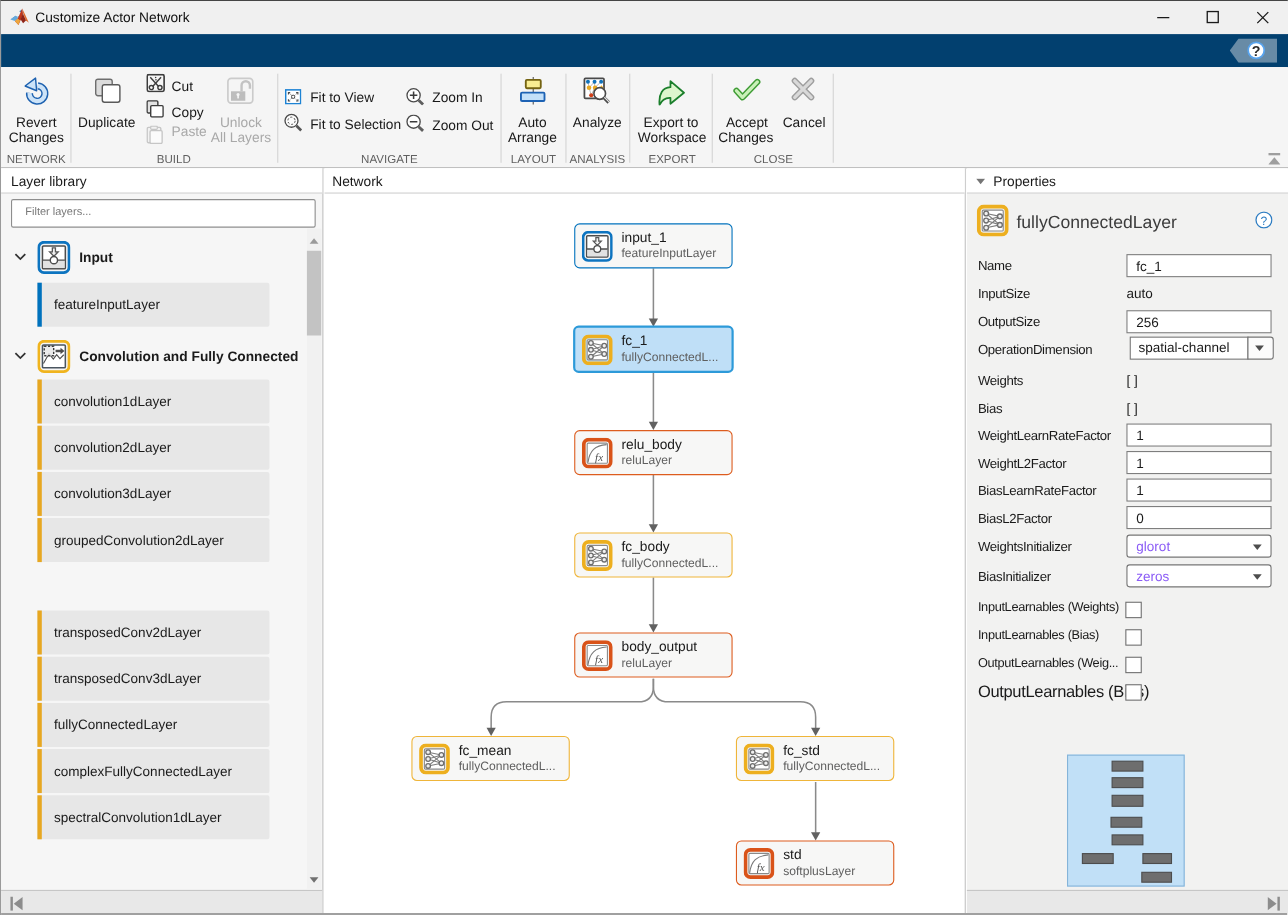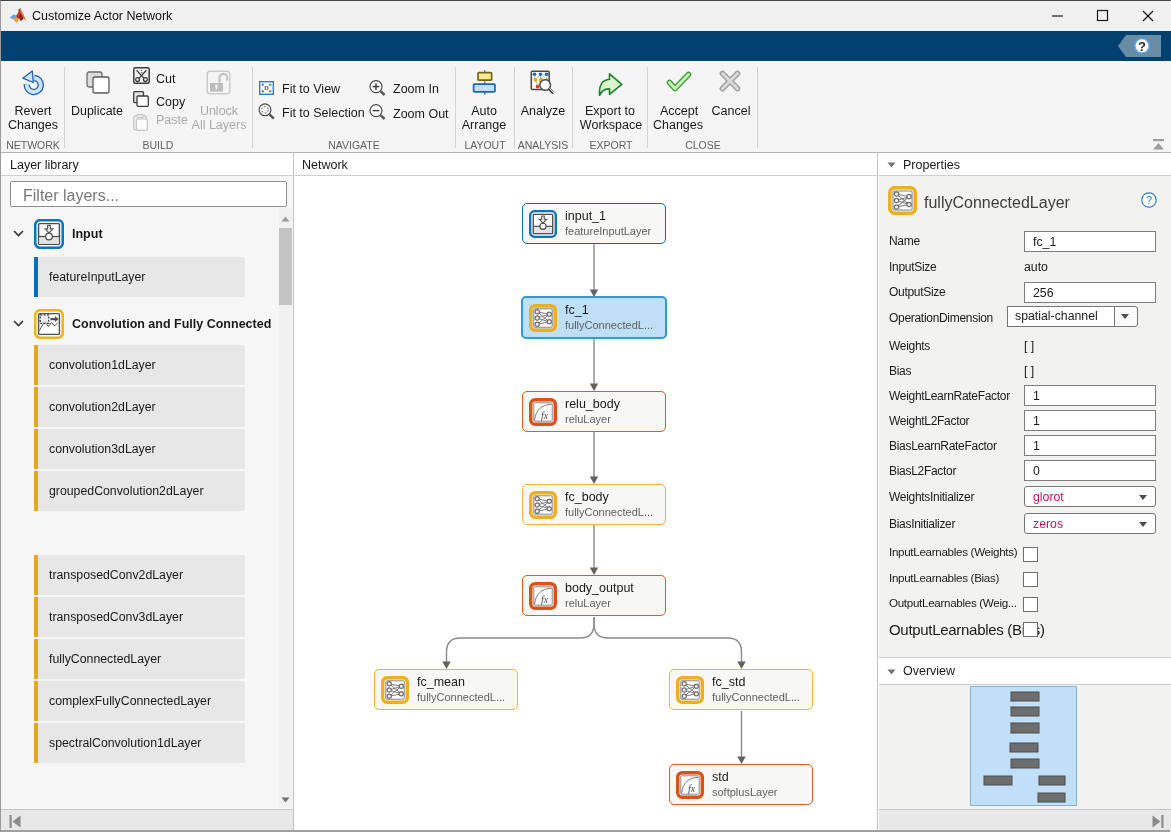--- a/index.html
+++ b/index.html
@@ -24,40 +24,40 @@
 .smalltxt { position:absolute; font-size:12.5px; color:#191919; white-space:nowrap; }
 
 #leftpanel { position:absolute; left:0; top:152px; width:293px; height:680px; background:#f6f6f6; border-right:1px solid #c3c3c3; }
 #centerpanel { position:absolute; left:294px; top:152px; width:583px; height:680px; background:#ffffff; border-right:1px solid #c3c3c3; }
 #rightpanel { position:absolute; left:878px; top:152px; width:293px; height:680px; background:#f2f2f1; }
 .phead { position:absolute; left:0; top:0; right:0; height:23px; background:#ffffff; border-bottom:1px solid #cfcfcf; }
 .phead span { position:absolute; top:5px; font-size:12.5px; color:#1a1a1a; }
 .bottombar { position:absolute; left:0; bottom:1px; right:0; height:23px; background:#e8e8e8; border-top:1px solid #c6c6c6; }
 
 #filterbox { position:absolute; left:9px; top:28px; width:277px; height:26px; background:#fff; border:1px solid #8e8e8e; border-radius:2px; }
-#filterbox span { position:absolute; left:12px; top:5px; font-size:16px; color:#777; }
+#filterbox span { position:absolute; left:12px; top:5px; font-size:10px; color:#777; }
 .libitem { position:absolute; left:33px; width:211px; height:40px; background:#e7e7e7; border-radius:0 2px 2px 0; }
 .libitem .bar { position:absolute; left:0; top:0; width:4px; height:40px; }
 .libitem span { position:absolute; left:15px; top:13px; font-size:12.3px; color:#1a1a1a; white-space:nowrap; }
 .sectitle { position:absolute; font-size:12.5px; font-weight:bold; color:#1a1a1a; white-space:nowrap; }
 
 #lscroll { position:absolute; left:278px; top:55px; width:13px; height:600px; background:#f1f1f1; }
 #lthumb { position:absolute; left:278px; top:75px; width:13px; height:77px; background:#c3c3c3; }
 
 .node { position:absolute; width:144px; height:41px; background:#f7f7f6; border-radius:5px; }
 .node .ttl { position:absolute; left:42px; top:5px; font-size:12.5px; color:#1a1a1a; white-space:nowrap; }
 .node .sub { position:absolute; left:42px; top:21px; font-size:11px; color:#5f5f5f; white-space:nowrap; }
 .nicon { position:absolute; left:6px; top:6px; width:28px; height:28px; }
 
 .flabel { position:absolute; left:10px; font-size:12px; letter-spacing:-0.3px; color:#1a1a1a; white-space:nowrap; }
 .fval { position:absolute; left:145px; font-size:12.3px; color:#1a1a1a; white-space:nowrap; }
 .finput { position:absolute; left:145px; width:132px; height:21px; background:#fff; border:1px solid #7e7e7e; font-size:12.3px; color:#1a1a1a; }
 .finput span { position:absolute; left:8px; top:3px; }
 .fdrop { position:absolute; left:145px; width:132px; height:21px; background:#fff; border:1px solid #767676; border-radius:3px; }
-.fdrop span { position:absolute; left:8px; top:3px; font-size:12.3px; color:#be185d; }
+.fdrop span { position:absolute; left:8px; top:3px; font-size:12.3px; color:#8b5cf6; }
 .fdrop .arr { position:absolute; right:8px; top:8px; width:0; height:0; border-left:4.5px solid transparent; border-right:4.5px solid transparent; border-top:5.5px solid #4d4d4d; }
 .fcheck { position:absolute; left:144px; width:15px; height:15px; background:#fff; border:1px solid #6e6e6e; }
 </style>
 </head>
 <body>
 <div id="win">
   <div id="titlebar">
     <svg class="abs" style="left:8px;top:6px" width="18" height="17" viewBox="0 0 18 17">
       <path d="M0.5,10.8 L5.2,7.4 L7.6,9.3 L10.6,4.6 L8.4,3.2 L11.2,1.6 L11.6,6.4 Z" fill="#4a7fb5"></path>
       <path d="M0.5,10.8 L5.2,7.4 L7.8,9.5 L4.6,12.2 Z" fill="#63a9dd"></path>
@@ -514,21 +514,21 @@
     <div class="finput" style="top:78px">
         <span>fc_1</span>
       </div>
     <div class="flabel" style="top:107px">InputSize</div>
     <div class="fval" style="top:107px">auto</div>
     <div class="flabel" style="top:132px">OutputSize</div>
     <div class="finput" style="top:129px">
         <span>256</span>
       </div>
     <div class="flabel" style="top:158px">OperationDimension</div>
-    <div class="abs" style="left:128px;top:153px;width:131px;height:21px">
+    <div class="abs" style="left:148px;top:153px;width:131px;height:21px">
       <div class="abs" style="left:0;top:0;width:108px;height:21px;background:#fff;border:1px solid #767676"></div>
       <div class="abs" style="left:107px;top:0;width:24px;height:21px;background:#fbfbfb;border:1px solid #767676;border-radius:0 3px 3px 0"></div>
       <div class="abs" style="left:8px;top:3px;font-size:12.3px;color:#1a1a1a">spatial-channel</div>
       <div class="abs" style="left:114px;top:8px;width:0;height:0;border-left:4.5px solid transparent;border-right:4.5px solid transparent;border-top:5.5px solid #4d4d4d"></div>
     </div>
     <div class="flabel" style="top:186px">Weights</div>
     <div class="fval" style="top:186px">[ ]</div>
     <div class="flabel" style="top:211px">Bias</div>
     <div class="fval" style="top:211px">[ ]</div>
     <div class="flabel" style="top:236px">WeightLearnRateFactor</div>
@@ -558,26 +558,20 @@
         <div class="arr"></div>
       </div>
     <div class="flabel" style="top:392px;font-size:11.6px">InputLearnables (Weights)</div>
     <div class="fcheck" style="top:394px"></div>
     <div class="flabel" style="top:418px;font-size:11.6px">InputLearnables (Bias)</div>
     <div class="fcheck" style="top:419px"></div>
     <div class="flabel" style="top:443px;font-size:11.6px">OutputLearnables (Weig...</div>
     <div class="fcheck" style="top:444px"></div>
     <div class="flabel" style="top:468px;font-size:15px">OutputLearnables (Bias)</div>
     <div class="fcheck" style="top:469px"></div>
-    <div class="abs" style="left:0;top:504px;width:293px;height:28px;background:#ffffff;border-top:1px solid #cfcfcf;border-bottom:1px solid #cfcfcf">
-      <svg class="abs" style="left:8px;top:11px" width="9" height="6" viewBox="0 0 9 6">
-          <path d="M0.5,0.5 L8.5,0.5 L4.5,5.5 Z" fill="#757575"></path>
-        </svg>
-      <span class="abs" style="left:24px;top:6px;font-size:12.5px;color:#1a1a1a">Overview</span>
-    </div>
     <div class="abs" style="left:91px;top:533px;width:107px;height:120px;background:#c1e0f7;border:1px solid #85b4d9"></div>
     <svg class="abs" style="left:91px;top:533px" width="107" height="120" viewBox="0 0 107 120">
       <g fill="#6e6e6e" stroke="#4c4c4c" stroke-width="1">
         <rect x="41" y="6" width="28" height="9"></rect>
         <rect x="41" y="21" width="28" height="9"></rect>
         <rect x="41" y="37" width="28" height="10"></rect>
         <rect x="40" y="57" width="28" height="9"></rect>
         <rect x="41" y="73" width="28" height="9"></rect>
         <rect x="14" y="90" width="28" height="9"></rect>
         <rect x="69" y="90" width="26" height="9"></rect>

